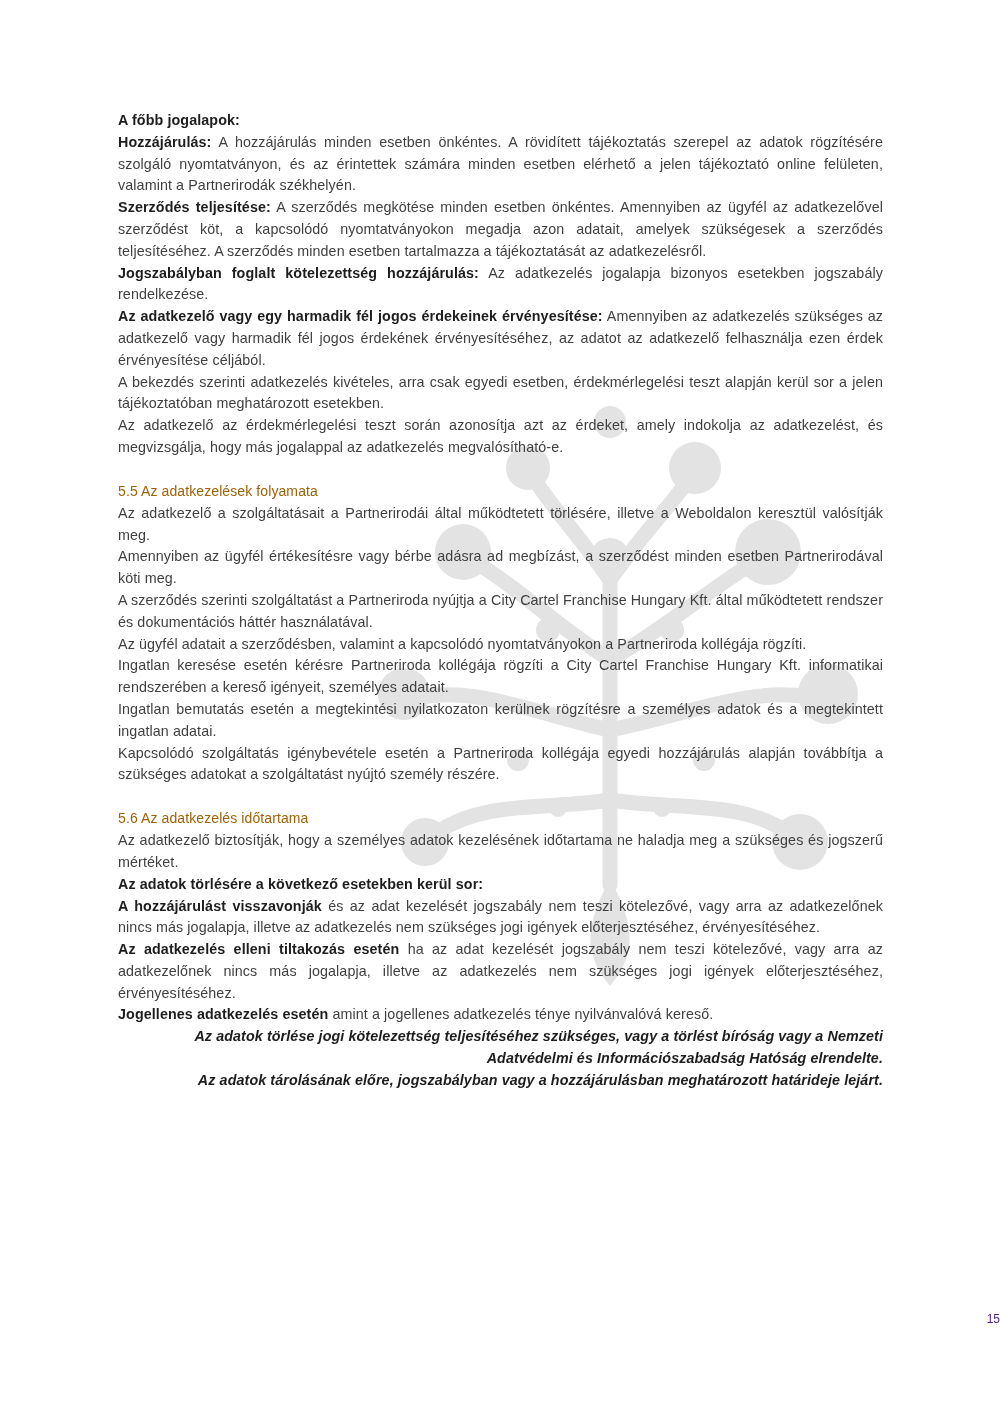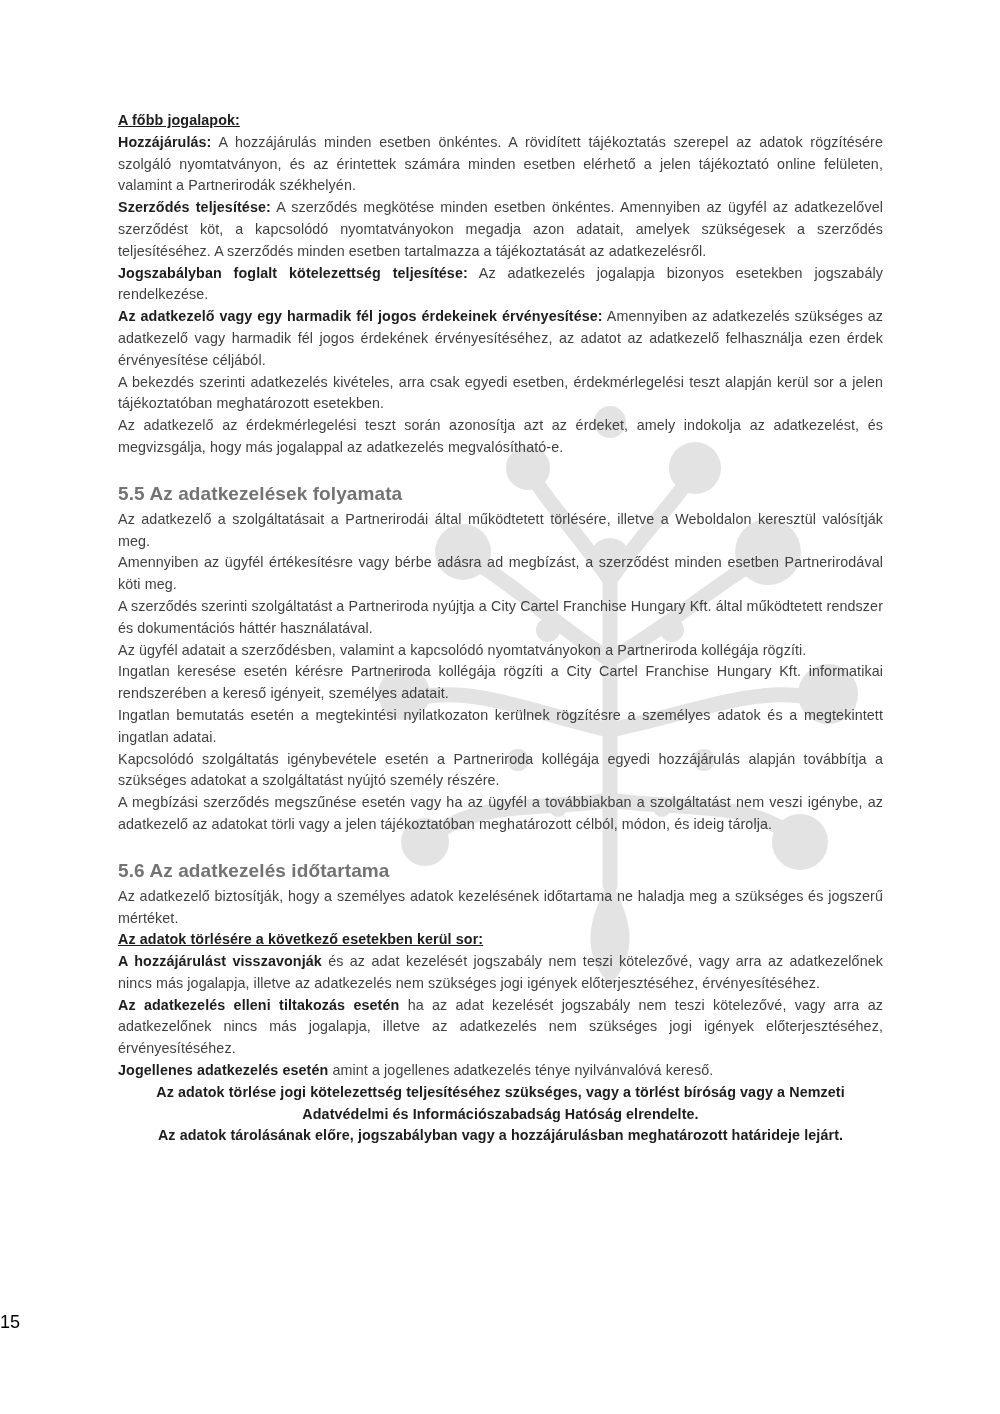--- a/index.html
+++ b/index.html
@@ -32,37 +32,37 @@
     font-size: 14.3px;
     line-height: 21.8px;
     text-align: justify;
     color: #3f3f3f;
     letter-spacing: 0.1px;
   }
   p.para b, p.bold span {
     color: #1d1d1d;
     font-weight: 700;
   }
-  p.bold { text-align: center; }
-  .underline { text-decoration: underline; }
+  p.bold { text-align: right; font-style: italic; }
+  .underline { }
   h2.section-heading {
     margin: 24px 0 4px 0;
-    font-size: 19px;
-    font-weight: 700;
-    color: #737373;
+    font-size: 14px;
+    font-weight: 400;
+    color: #a16207;
     letter-spacing: 0.1px;
   }
   .footer {
     position: absolute;
     top: 1312px;
     left: 0;
     width: 100%;
-    text-align: left;
-    font-size: 18px;
-    color: #000000;
+    text-align: right;
+    font-size: 12px;
+    color: #4c1d95;
     z-index: 1;
   }
 </style>
 </head>
 <body>
 
 <div class="watermark">
   <svg width="620" height="710" viewBox="0 0 620 710" xmlns="http://www.w3.org/2000/svg" aria-hidden="true">
     <g fill="none" stroke="#e3e3e3" stroke-width="15" stroke-linecap="round">
       <path d="M310 240 C310 380 310 470 310 555"></path>
@@ -107,41 +107,40 @@
     <b>Hozzájárulás:</b>
     <span>A hozzájárulás minden esetben önkéntes.  A rövidített tájékoztatás szerepel az adatok rögzítésére szolgáló nyomtatványon, és az érintettek számára minden esetben elérhető a jelen tájékoztató online felületen, valamint a Partnerirodák székhelyén.</span>
   </p>
 
   <p class="para">
     <b>Szerződés teljesítése:</b>
     <span>A szerződés megkötése minden esetben önkéntes. Amennyiben az ügyfél az adatkezelővel szerződést köt, a kapcsolódó nyomtatványokon megadja azon adatait, amelyek szükségesek a szerződés teljesítéséhez. A szerződés minden esetben tartalmazza a tájékoztatását az adatkezelésről.</span>
   </p>
 
   <p class="para">
-    <b>Jogszabályban foglalt kötelezettség teljesítése:</b>
+    <b>Jogszabályban foglalt kötelezettség hozzájárulás:</b>
     <span>Az adatkezelés jogalapja bizonyos esetekben jogszabály rendelkezése.</span>
   </p>
 
   <p class="para">
     <b>Az adatkezelő vagy egy harmadik fél jogos érdekeinek érvényesítése:</b>
     <span>Amennyiben az adatkezelés szükséges az adatkezelő vagy harmadik fél jogos érdekének érvényesítéséhez, az adatot az adatkezelő felhasználja ezen érdek érvényesítése céljából.</span>
   </p>
 
   <p class="para">A bekezdés szerinti adatkezelés kivételes, arra csak egyedi esetben, érdekmérlegelési teszt alapján kerül sor a jelen tájékoztatóban meghatározott esetekben.</p>
   <p class="para">Az adatkezelő az érdekmérlegelési teszt során azonosítja azt az érdeket, amely indokolja az adatkezelést, és megvizsgálja, hogy más jogalappal az adatkezelés megvalósítható-e.</p>
 
   <h2 class="section-heading">5.5 Az adatkezelések folyamata</h2>
   <p class="para">Az adatkezelő a szolgáltatásait a Partnerirodái által működtetett törlésére, illetve a Weboldalon keresztül valósítják meg.</p>
   <p class="para">Amennyiben az ügyfél értékesítésre vagy bérbe adásra ad megbízást, a szerződést minden esetben Partnerirodával köti meg.</p>
   <p class="para">A szerződés szerinti szolgáltatást a Partneriroda nyújtja a City Cartel Franchise Hungary Kft. által működtetett rendszer és dokumentációs háttér használatával.</p>
   <p class="para">Az ügyfél adatait a szerződésben, valamint a kapcsolódó nyomtatványokon a Partneriroda kollégája rögzíti.</p>
   <p class="para">Ingatlan keresése esetén kérésre Partneriroda kollégája rögzíti a City Cartel Franchise Hungary Kft. informatikai rendszerében a kereső igényeit, személyes adatait.</p>
   <p class="para">Ingatlan bemutatás esetén a megtekintési nyilatkozaton kerülnek rögzítésre a személyes adatok és a megtekintett ingatlan adatai.</p>
   <p class="para">Kapcsolódó szolgáltatás igénybevétele esetén a Partneriroda kollégája egyedi hozzájárulás alapján továbbítja a szükséges adatokat a szolgáltatást nyújtó személy részére.</p>
-  <p class="para">A megbízási szerződés megszűnése esetén vagy ha az ügyfél a továbbiakban a szolgáltatást nem veszi igénybe, az adatkezelő az adatokat törli vagy a jelen tájékoztatóban meghatározott célból, módon, és ideig tárolja.</p>
 
   <h2 class="section-heading">5.6 Az adatkezelés időtartama</h2>
   <p class="para">Az adatkezelő biztosítják, hogy a személyes adatok kezelésének időtartama ne haladja meg a szükséges és jogszerű mértéket.</p>
 
   <p class="para">
     <b class="underline">Az adatok törlésére a következő esetekben kerül sor:</b>
   </p>
 
 
   <p class="para">

